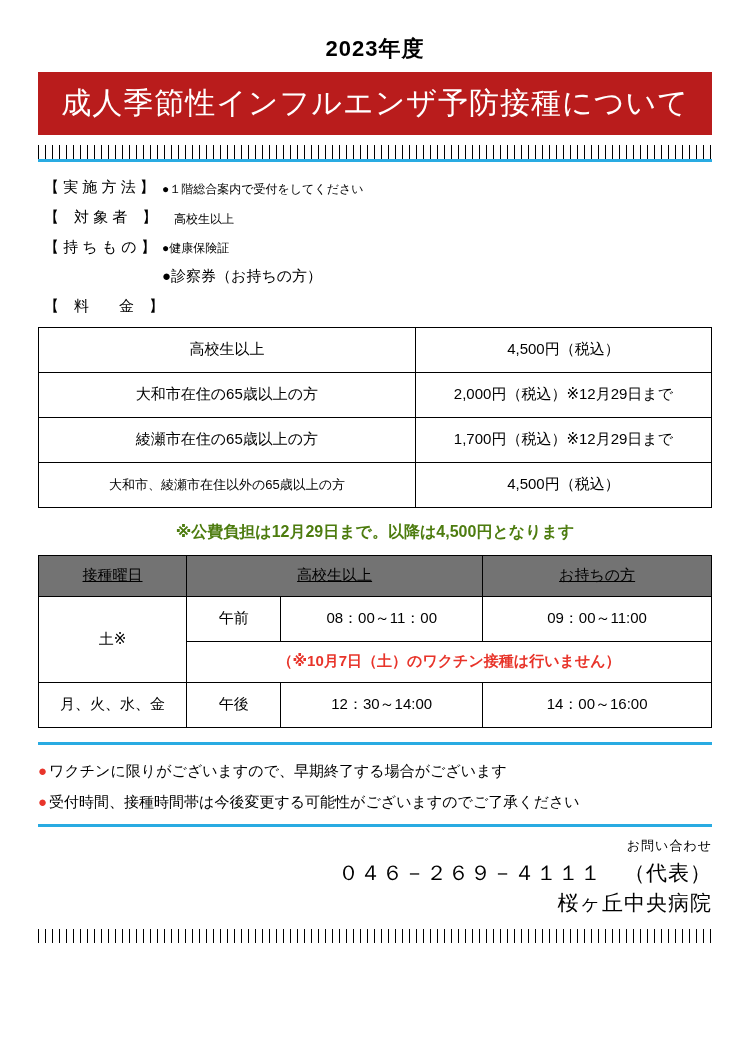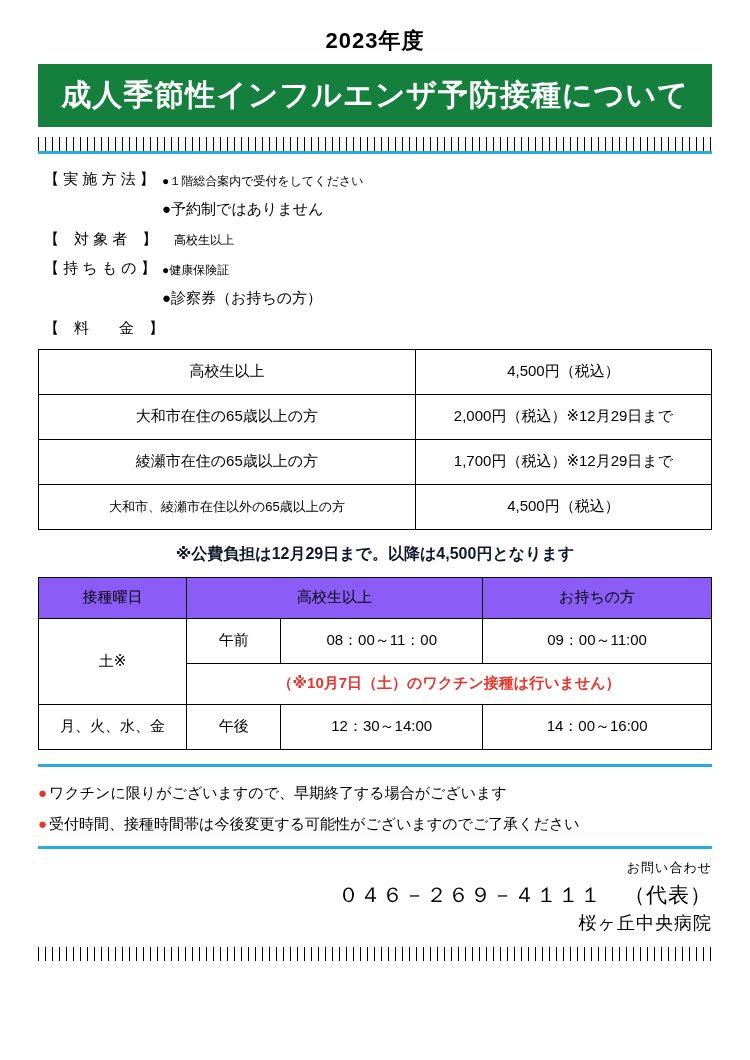--- a/index.html
+++ b/index.html
@@ -12,39 +12,39 @@
     height: 1060px;
     font-family: "Liberation Sans", "DejaVu Sans", sans-serif;
     color: #000000;
     position: relative;
     overflow: hidden;
   }
   .page {
     width: 750px;
     height: 768px;
     box-sizing: border-box;
-    padding: 8px 38px;
+    padding: 16px 38px;
     position: relative;
   }
 
   
   .year {
     text-align: center;
     font-size: 22px;
     font-weight: bold;
     letter-spacing: 1px;
     padding-top: 18px;
     padding-bottom: 8px;
   }
   .title-band {
-    background: #15803d;
+    background: #b91c1c;
     color: #ffffff;
     text-align: center;
     font-size: 30px;
-    font-weight: bold;
+    font-weight: normal;
     letter-spacing: 1px;
     padding: 14px 0 16px 0;
     line-height: 1.1;
   }
 
   
   .tick-rule {
     height: 14px;
     margin-top: 10px;
     background-image: repeating-linear-gradient(
@@ -120,37 +120,38 @@
     padding: 2px 4px;
   }
   .price-table td.small {
     font-size: 13px;
   }
   .price-table col.c1 { width: 56%; }
   .price-table col.c2 { width: 44%; }
 
   .note-red {
     text-align: center;
-    color: #0f172a;
+    color: #4d7c0f;
     font-weight: bold;
     font-size: 16px;
     padding: 14px 0 12px 0;
   }
 
   
   .sched-table td, .sched-table th {
     border: 1px solid #000000;
     text-align: center;
     font-size: 15px;
     padding: 4px 2px;
   }
   .sched-table th {
-    background: #8b5cf6;
+    background: #737373;
     font-weight: normal;
     height: 32px;
+    text-decoration: underline;
   }
   .sched-table col.s1 { width: 22%; }
   .sched-table col.s2 { width: 14%; }
   .sched-table col.s3 { width: 30%; }
   .sched-table col.s4 { width: 34%; }
   .cell-red {
     color: #E8342A;
     font-weight: bold;
     font-size: 15px;
     height: 32px;
@@ -184,21 +185,21 @@
     font-size: 13px;
     letter-spacing: 1px;
     padding-bottom: 4px;
   }
   .footer-tel {
     font-size: 21px;
     letter-spacing: 1px;
     padding-bottom: 2px;
   }
   .footer-name {
-    font-size: 18px;
+    font-size: 21px;
     letter-spacing: 1px;
   }
   .footer-rule {
     border-top: 3px solid #29ABE2;
     margin: 12px 0 10px 0;
   }
 </style>
 </head>
 <body>
 
@@ -212,21 +213,20 @@
 
 
   <div class="blue-rule"></div>
 
   <div class="info">
 
     <div class="info-row">
       <div class="info-label">【 実 施 方 法 】</div>
       <div class="info-value">●１階総合案内で受付をしてください</div>
     </div>
-    <div class="info-sub">●予約制ではありません</div>
 
     <div class="info-row">
       <div class="info-label">【　対 象 者　】</div>
       <div class="info-value">　高校生以上</div>
     </div>
 
 
     <div class="info-row">
       <div class="info-label">【 持 ち も の 】</div>
       <div class="info-value">●健康保険証</div>

